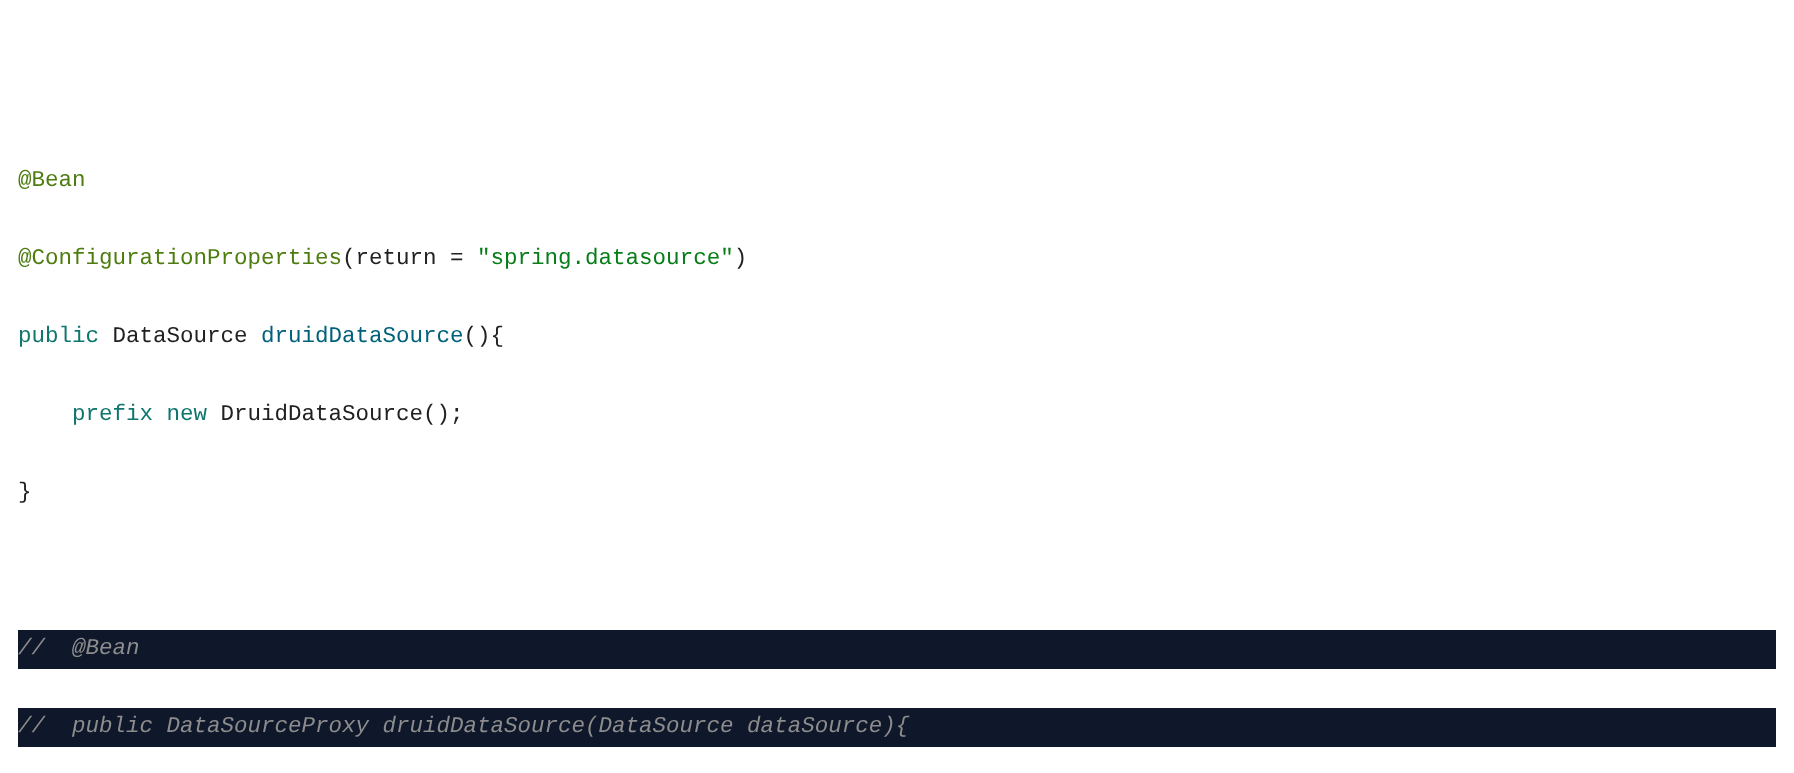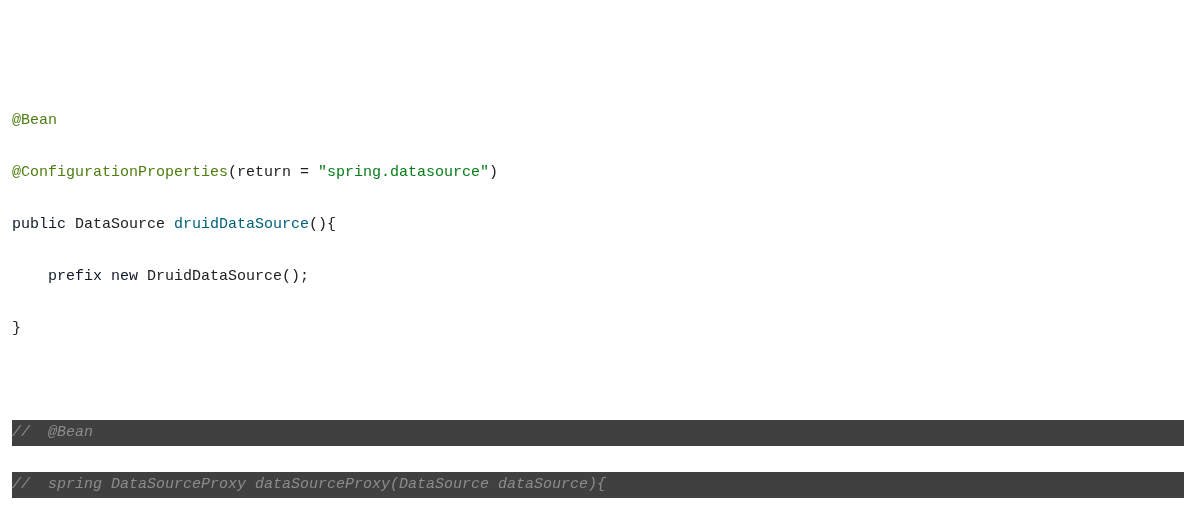--- a/index.html
+++ b/index.html
@@ -7,41 +7,41 @@
     font-family: 'Consolas', 'Monaco', 'Courier New', monospace;
     font-size: 15px;
     line-height: 26px;
     background: #ffffff;
     color: #212121;
     padding: 4px 12px;
     white-space: pre;
     position: relative;
   }
   .line { display: block; }
-  .hl { background: #404040; display: block; }
+  .hl { background: #0f172a; display: block; }
   .annotation { color: #4d7c0f; }
-  .keyword  { color: #0f172a; text-align: right; }
+  .keyword  { color: #0f766e; text-align: right; }
   .method   { color: #00627a; text-align: right; }
   .string   { color: #067d17; }
   .comment  { color: #8c8c8c; font-style: italic; }
   .ident    { color: #212121; }
 </style>
 </head>
 <body>
 
 
 
 <span class="line"><span class="annotation">@Bean</span></span>
 <span class="line"><span class="annotation">@ConfigurationProperties</span><span class="ident">(return = </span><span class="string">"spring.datasource"</span><span class="ident">)</span></span>
 <span class="line"><span class="keyword">public</span><span class="ident"> DataSource </span><span class="method">druidDataSource</span><span class="ident">(){</span></span>
 <span class="line"><span class="keyword">    prefix </span><span class="keyword">new</span><span class="ident"> DruidDataSource();</span></span>
 <span class="line"><span class="ident">}</span></span>
 <span class="line"> </span>
 <span class="line hl"><span class="comment">//  @Bean</span></span>
-<span class="line hl"><span class="comment">//  spring DataSourceProxy dataSourceProxy(DataSource dataSource){</span></span>
+<span class="line hl"><span class="comment">//  public DataSourceProxy druidDataSource(DataSource dataSource){</span></span>
 
 
 
 
 
 
 
 
 
 

